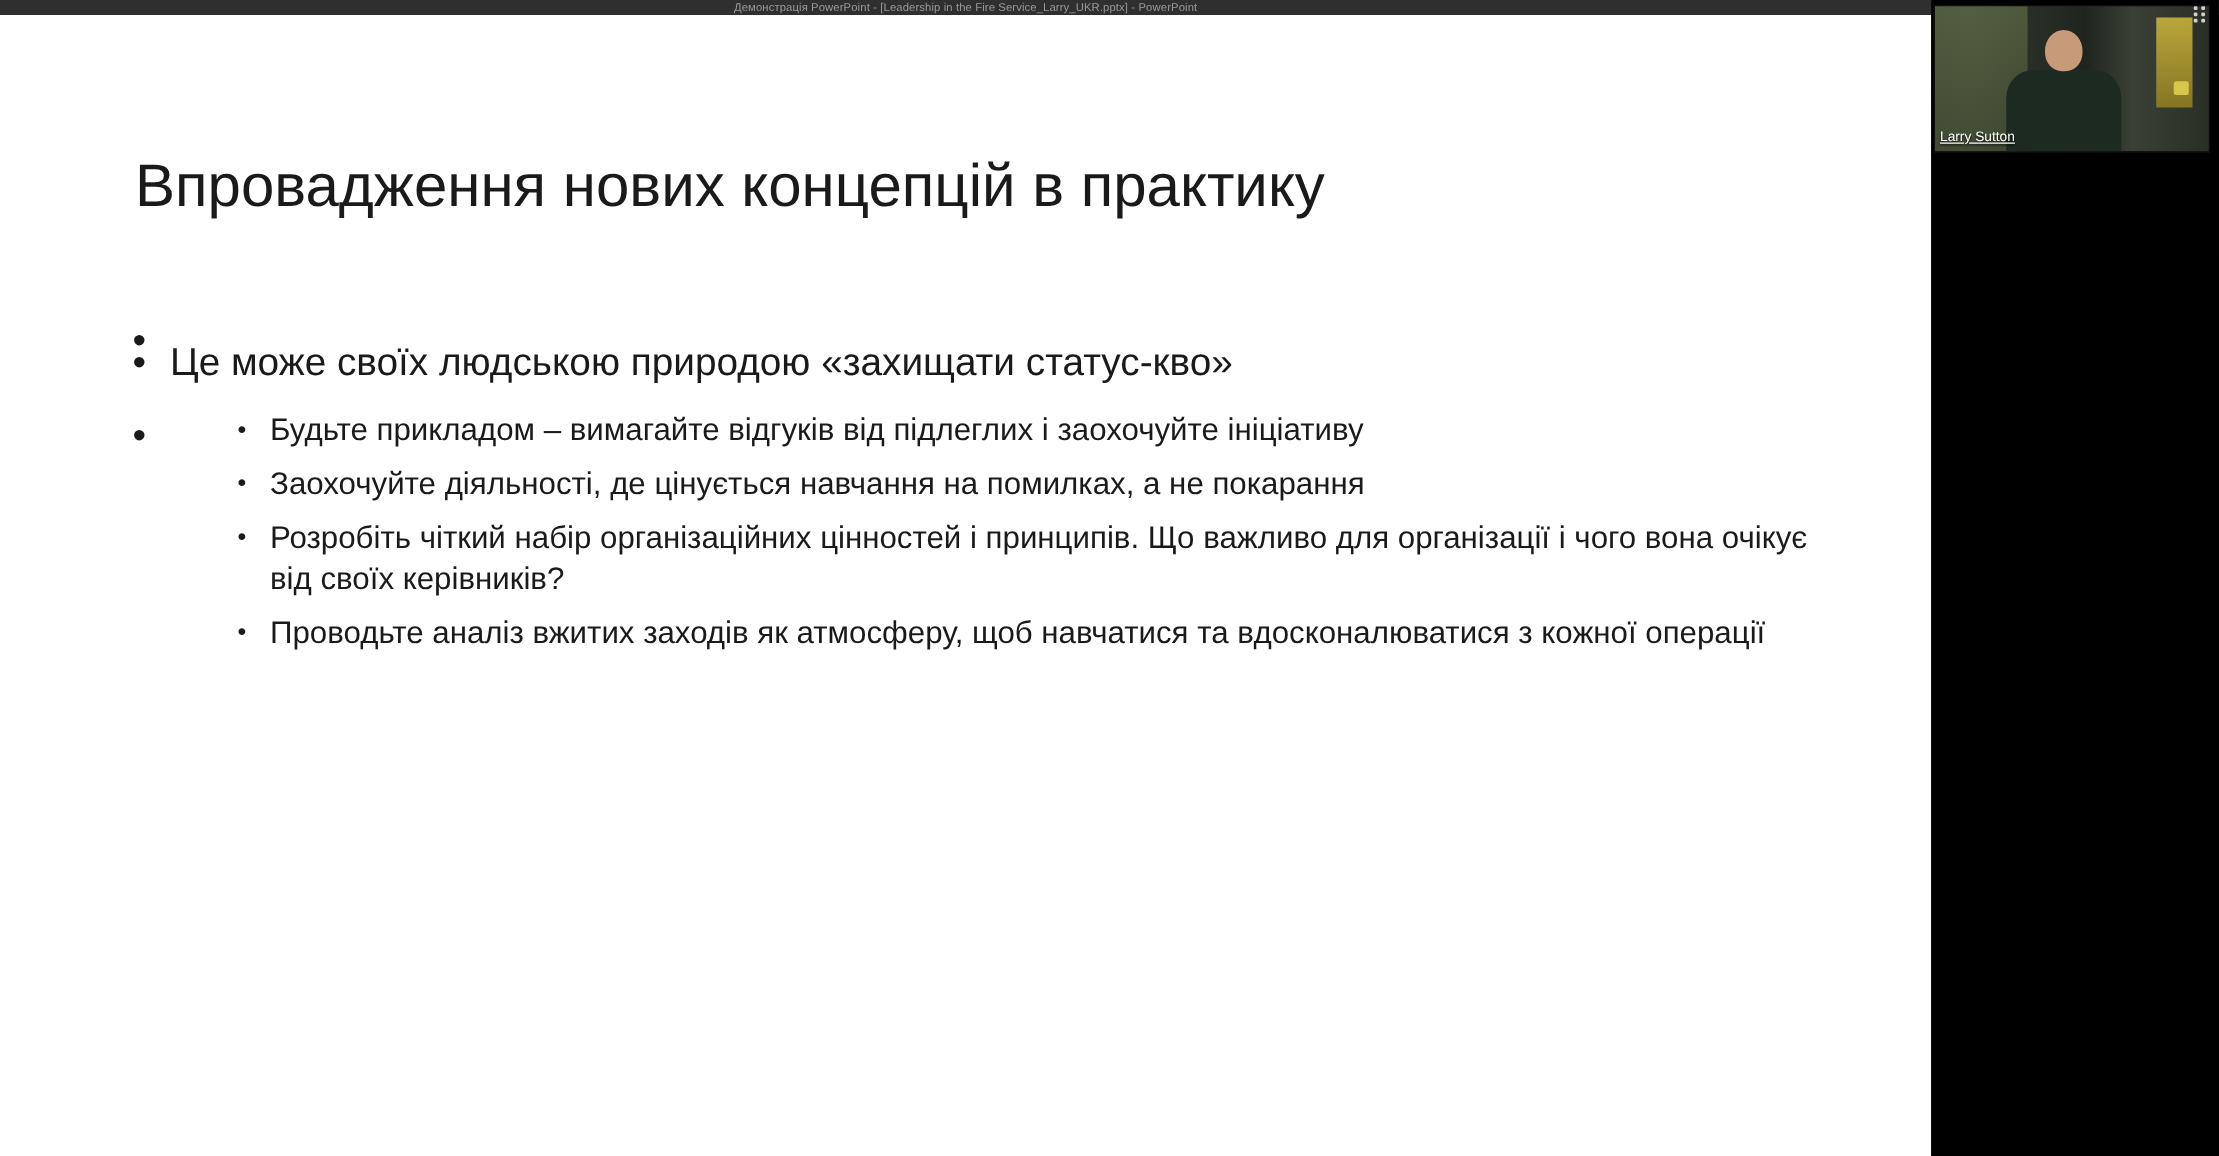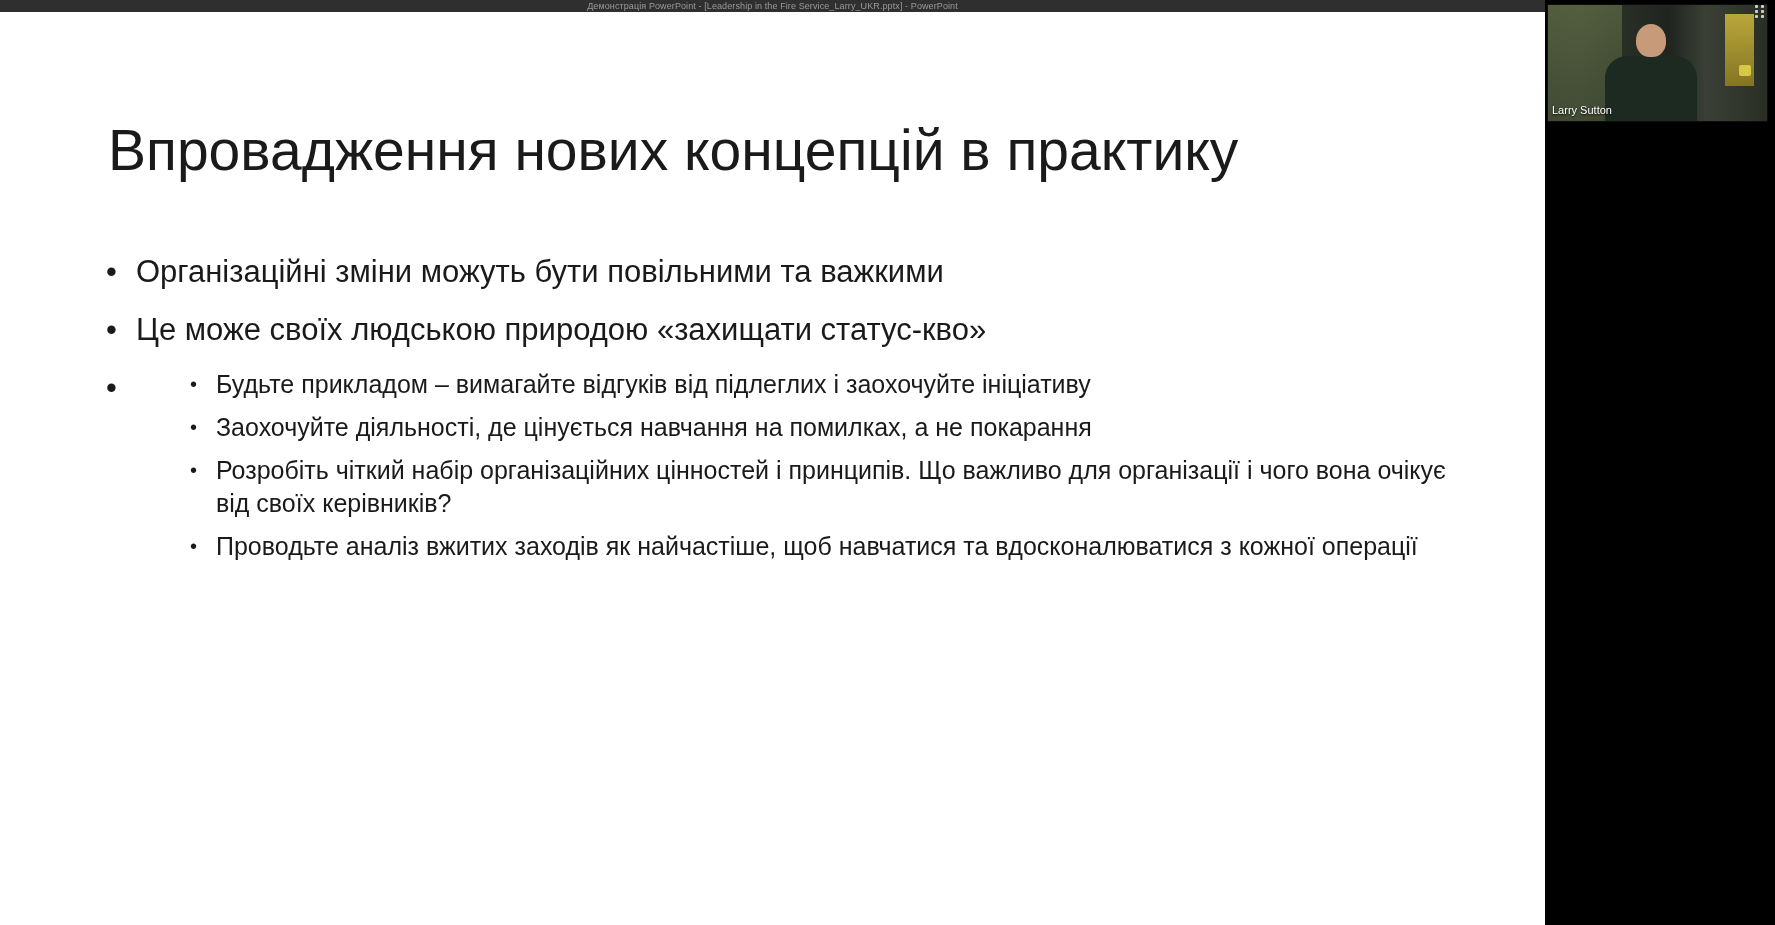--- a/index.html
+++ b/index.html
@@ -48,21 +48,21 @@
     width: 1545px;
     height: 913px;
     background: #ffffff;
   }
 
   .slide-title {
     position: absolute;
     left: 108px;
     top: 105px;
     width: 1330px;
-    font-size: 57px;
+    font-size: 48px;
     line-height: 66px;
     color: #1a1a1a;
     font-weight: 400;
     white-space: nowrap;
   }
 
   .body-list {
     position: absolute;
     left: 100px;
     top: 240px;
@@ -183,20 +183,21 @@
   }
   .cam-name {
     position: absolute;
     left: 4px;
     bottom: 4px;
     font-size: 11px;
     line-height: 14px;
     color: #ffffff;
     text-shadow: 0 1px 2px rgba(0,0,0,.9);
     white-space: nowrap;
+    text-decoration: underline;
   }
 
   
   .drag-dots {
     position: absolute;
     top: 4px;
     right: 5px;
     width: 16px;
     height: 16px;
   }
@@ -218,21 +219,20 @@
   </div>
 
   <div class="slide">
 
     <div class="slide-title">Впровадження нових концепцій в практику</div>
 
     <div class="body-list">
 
       <div class="l1">
         <span class="bdot">•</span>
-        <span>Організаційні зміни можуть бути повільними та важкими</span>
       </div>
 
       <div class="l1">
         <span class="bdot">•</span>
         <span>Це може своїх людською природою «захищати статус-кво»</span>
       </div>
 
       <div class="l1">
         <span class="bdot">•</span>
 
@@ -244,21 +244,21 @@
           <div class="l2">
             <span class="bdot">•</span>
             <span>Заохочуйте діяльності, де цінується навчання на помилках, а не покарання</span>
           </div>
           <div class="l2">
             <span class="bdot">•</span>
             <span>Розробіть чіткий набір організаційних цінностей і принципів. Що важливо для організації і чого вона очікує від своїх керівників?</span>
           </div>
           <div class="l2">
             <span class="bdot">•</span>
-            <span>Проводьте аналіз вжитих заходів як найчастіше, щоб навчатися та вдосконалюватися з кожної операції</span>
+            <span>Проводьте аналіз вжитих заходів як атмосферу, щоб навчатися та вдосконалюватися з кожної операції</span>
           </div>
         </div>
       </div>
 
     </div>
   </div>
 
   <div class="right-panel"></div>
 
   <div class="cam-tile">

